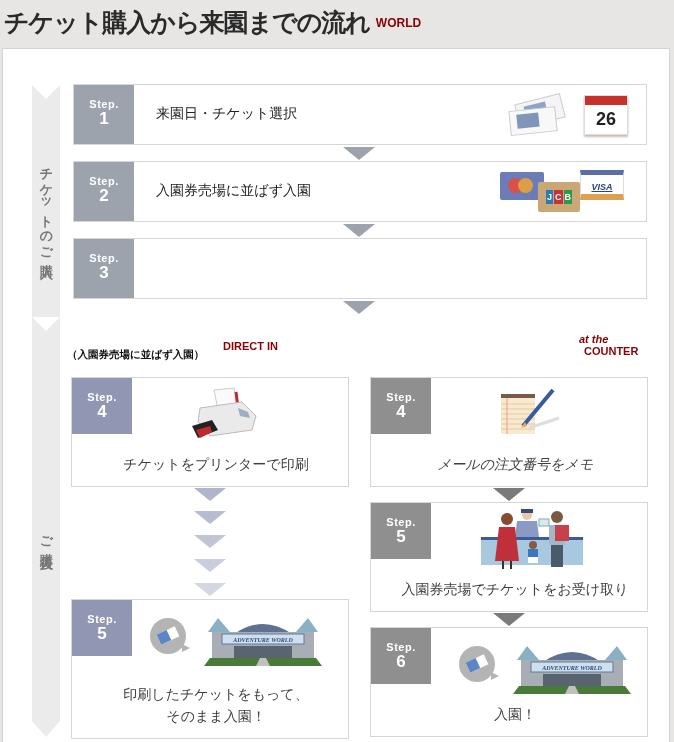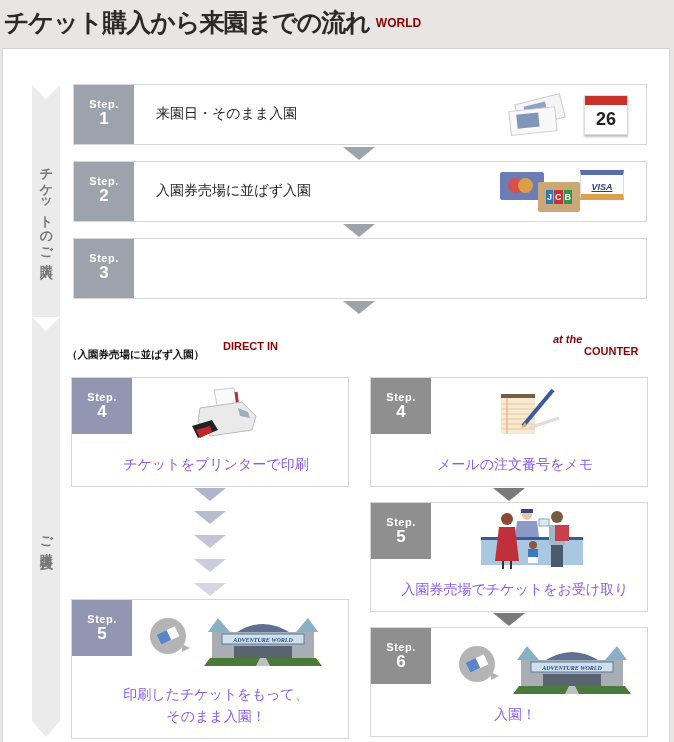--- a/index.html
+++ b/index.html
@@ -63,21 +63,21 @@
   .icons { position: absolute; right: 18px; top: 8px; height: 44px; display: flex; align-items: center; gap: 8px; }
   
   .sec-title { position: absolute; font-weight: bold; color: #111; white-space: nowrap; }
   .sec-en { position: absolute; font-family: "Liberation Sans", sans-serif; font-weight: bold; color: #8b0000; font-size: 11px; line-height: 11px; white-space: nowrap; }
   
   .box {
     position: absolute; width: 278px; border: 1px solid #d6d6d6; background: #fff;
   }
   .box .badge { height: 56px; }
   .box .caption {
-    position: absolute; left: 12px; right: 0; text-align: center; font-size: 14px; color: #8b5cf6; line-height: 21px;
+    position: absolute; left: 12px; right: 0; text-align: center; font-size: 14px; color: #404040; line-height: 21px;
   }
   .pic { position: absolute; }
 </style>
 </head>
 <body>
 
 <div class="page-title">
   <span>チケット購入から来園までの流れ</span><span class="flow">WORLD</span>
 </div>
 
@@ -94,21 +94,21 @@
     <div class="rail-notch" style="top:0;border-top:14px solid #fff;"></div>
     <div class="rail-label" style="top:180px;height:80px;">ご購入後</div>
   </div>
   <div style="position:absolute;left:29px;top:672px;width:0;height:0;border-left:14px solid transparent;border-right:14px solid transparent;border-top:16px solid #ebebeb;"></div>
 
   <div class="step-row" style="top:35px;">
     <div class="badge">
       <span class="s">Step.</span>
       <span class="n">1</span>
     </div>
-    <div class="label">来園日・そのまま入園</div>
+    <div class="label">来園日・チケット選択</div>
     <div class="icons">
       <svg width="72" height="44" viewBox="0 0 72 44">
         <g transform="rotate(-14 36 22)">
           <rect x="14" y="6" width="46" height="24" fill="#f4f4f4" stroke="#ccc"></rect>
           <rect x="22" y="10" width="22" height="14" fill="#8fa3c4"></rect>
         </g>
         <g transform="rotate(-6 30 28)">
           <rect x="6" y="16" width="46" height="24" fill="#f8f8f8" stroke="#ccc"></rect>
           <rect x="13" y="20" width="22" height="14" fill="#7f95b9"></rect>
         </g>
@@ -150,21 +150,21 @@
     <div class="badge">
       <span class="s">Step.</span>
       <span class="n">3</span>
     </div>
   </div>
   <div class="tri" style="left:340px;top:252px;"></div>
 
   <div class="sec-title" style="left:64px;top:299px;font-size:10.5px;">（入園券売場に並ばず入園）</div>
   <div class="sec-en" style="left:220px;top:292px;">DIRECT IN</div>
 
-  <div class="sec-en" style="left:550px;top:285px;font-style:italic;">at the</div>
+  <div class="sec-en" style="left:576px;top:285px;font-style:italic;">at the</div>
   <div class="sec-en" style="left:581px;top:297px;">COUNTER</div>
 
   <div class="box" style="left:68px;top:328px;height:110px;">
     <div class="badge blue">
       <span class="s">Step.</span>
       <span class="n">4</span>
     </div>
     <svg class="pic" width="70" height="56" viewBox="0 0 70 56" style="left:118px;top:8px;">
       <path d="M24 4 L44 2 L48 22 L28 24 Z" fill="#fafafa" stroke="#ccc"></path>
       <path d="M46 6 L48 22" stroke="#c0282a" stroke-width="3"></path>
@@ -222,21 +222,21 @@
           <line x1="2" y1="26" x2="36" y2="26"></line>
         <line x1="2" y1="31" x2="36" y2="31"></line>
           <line x1="2" y1="36" x2="36" y2="36"></line>
           <line x1="2" y1="41" x2="36" y2="41"></line>
       </g>
       <line x1="8" y1="10" x2="8" y2="46" stroke="#e8a080"></line>
       <line x1="24" y1="38" x2="54" y2="2" stroke="#3a5aa0" stroke-width="4"></line>
       <polygon points="22,40 26,34 28,38" fill="#e0b060"></polygon>
       <line x1="30" y1="40" x2="60" y2="30" stroke="#ddd" stroke-width="3"></line>
     </svg>
-    <div class="caption" style="top:76px;">メールの注文番号をメモ</div>
+    <div class="caption" style="top:76px;font-style:italic;">メールの注文番号をメモ</div>
   </div>
   <div class="tri" style="left:490px;top:439px;border-top-color:#7a7a7a;"></div>
 
   <div class="box" style="left:367px;top:453px;height:110px;">
     <div class="badge grey">
       <span class="s">Step.</span>
       <span class="n">5</span>
     </div>
     <svg class="pic" width="102" height="66" viewBox="0 0 102 66" style="left:110px;top:4px;">
       <circle cx="46" cy="8" r="5" fill="#e8c8a8"></circle>

